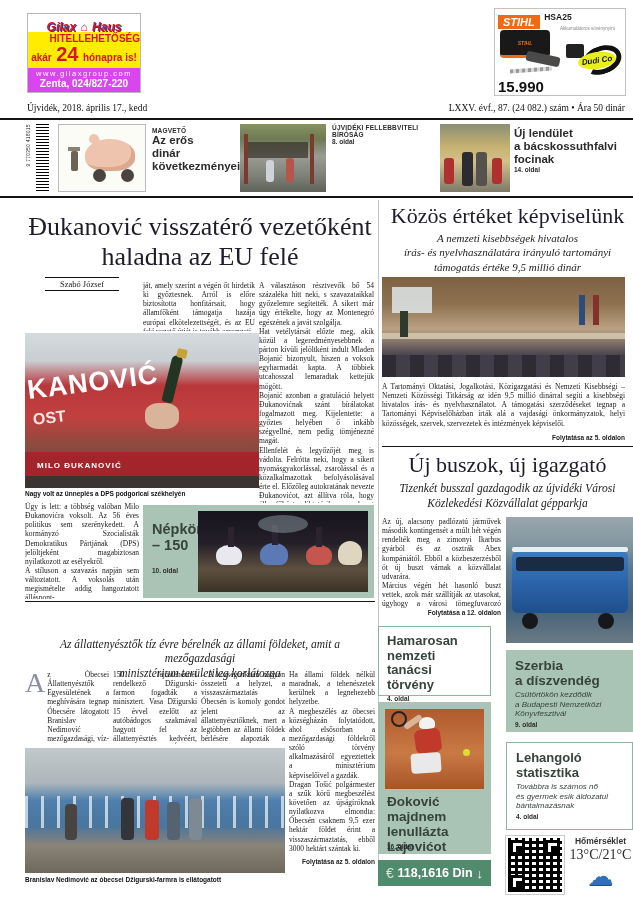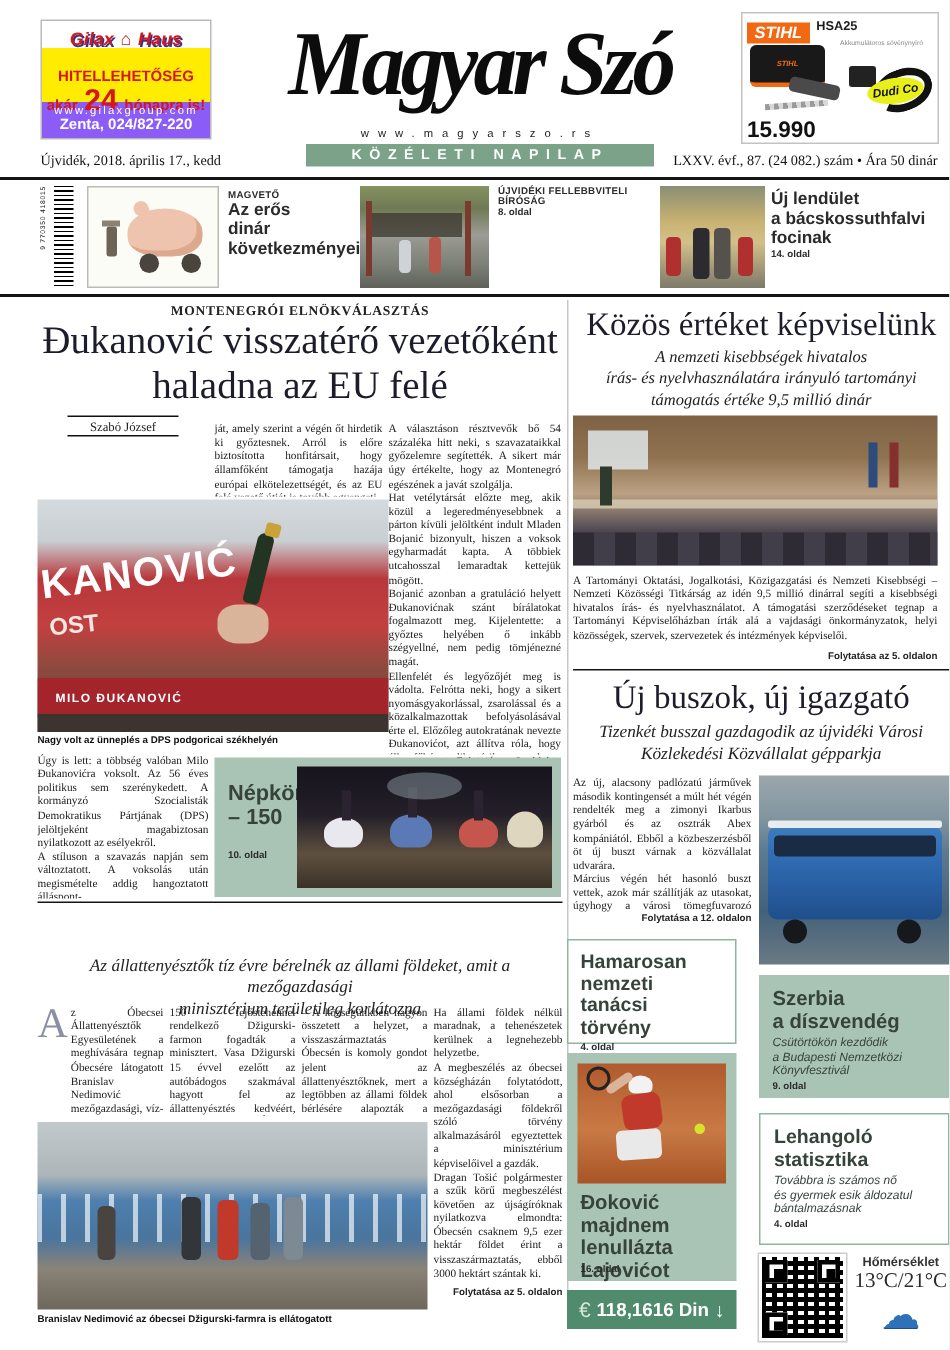--- a/index.html
+++ b/index.html
@@ -30,38 +30,33 @@
 
 <div class="page">
 
   <div class="abs" style="left:27px;top:13px;width:114px;height:80px;border:1px solid #b9b9b9;background:#fff;">
     <div style="height:18px;text-align:center;padding-top:3px;">
       <span style="font-size:12px;font-weight:bold;font-style:italic;color:#d6161c;text-shadow:1px 1px 0 #2a3990;">Gilax</span>
       <span style="font-size:12px;color:#d6161c;font-weight:bold;">⌂</span>
       <span style="font-size:12px;font-weight:bold;font-style:italic;color:#d6161c;text-shadow:1px 1px 0 #2a3990;">Haus</span>
     </div>
     <div style="height:36px;background:#ffec00;text-align:center;">
-      <div style="font-size:10px;font-weight:bold;color:#d6161c;padding-top:14px;">HITELLEHETŐSÉG</div>
+      <div style="font-size:10px;font-weight:bold;color:#d6161c;padding-top:1px;text-align:right;">HITELLEHETŐSÉG</div>
       <div style="line-height:20px;">
         <span style="font-size:10px;font-weight:bold;color:#d6161c;">akár</span>
         <span style="font-size:20px;font-weight:bold;color:#d6161c;">24</span>
         <span style="font-size:10px;font-weight:bold;color:#d6161c;">hónapra is!</span>
       </div>
     </div>
-    <div style="height:24px;background:#8b5cf6;text-align:center;color:#fff;">
+    <div style="height:24px;background:#d946ef;text-align:center;color:#fff;">
       <div style="font-size:7.5px;letter-spacing:1.5px;padding-top:1px;">www.gilaxgroup.com</div>
       <div style="font-size:10px;font-weight:bold;">Zenta, 024/827-220</div>
     </div>
   </div>
 
-  <div class="abs ctr" style="left:150px;top:0;width:340px;height:118px;">
-    <div class="serif" style="font-size:58px;font-weight:bold;font-style:italic;letter-spacing:-3px;color:#0c0c0c;line-height:86px;transform:scaleY(1.05);">Magyar Szó</div>
-    <div style="font-size:7.5px;letter-spacing:6px;color:#222;margin-top:-2px;">www.magyarszo.rs</div>
-    <div style="margin:3px auto 0;width:232px;height:15px;background:#7aa38a;color:#fff;font-size:9.5px;font-weight:bold;letter-spacing:5px;line-height:15px;">KÖZÉLETI NAPILAP</div>
-  </div>
 
   <div class="abs" style="left:494px;top:8px;width:132px;height:88px;border:1px solid #c2c2c2;background:#fff;padding:3px;">
     <div style="height:16px;">
       <span style="display:inline-block;background:#f16a13;color:#fff;font-weight:bold;font-style:italic;font-size:11px;padding:0 5px;line-height:14px;">STIHL</span>
       <span style="font-size:8.5px;font-weight:bold;vertical-align:top;">HSA25</span>
       <div style="font-size:4.5px;color:#888;margin-left:62px;margin-top:-4px;">Akkumulátoros sövénynyíró</div>
     </div>
     <div style="position:relative;height:48px;">
       <div style="position:absolute;left:2px;top:2px;width:50px;height:28px;background:#191919;border-radius:4px;border-bottom:3px solid #f16a13;">
         <div style="color:#f16a13;font-size:5px;font-weight:bold;font-style:italic;text-align:center;margin-top:10px;">STIHL</div>
@@ -124,21 +119,20 @@
   <div class="abs" style="left:514px;top:127px;width:112px;">
     <div class="teaser-title pre">Új lendület
 a bácskossuthfalvi
 focinak</div>
     <div class="pageref">14. oldal</div>
   </div>
 
   <div class="abs rule" style="left:0;top:196px;width:633px;height:1.5px;"></div>
   <div class="abs" style="left:378px;top:200px;width:1px;height:682px;background:#c7c7c7;"></div>
 
-  <div class="abs serif ctr" style="left:25px;top:202px;width:350px;font-size:9px;font-weight:600;letter-spacing:.5px;color:#222;">MONTENEGRÓI ELNÖKVÁLASZTÁS</div>
   <div class="abs serif ctr pre" style="left:25px;top:212px;width:350px;font-size:26px;line-height:1.15;color:#1c1c2a;">Đukanović visszatérő vezetőként
 haladna az EU felé</div>
 
   <div class="abs serif ctr" style="left:45px;top:277px;width:74px;font-size:8.5px;color:#222;border-top:1px solid #111;border-bottom:1px solid #111;padding:1px 0;">Szabó József</div>
 
 
   <div class="abs photo" style="left:25px;top:333px;width:234px;height:155px;background:linear-gradient(180deg,#d4dadd 0%,#c9ced2 18%,#b8373b 34%,#c2403f 54%,#8e4a3f 72%,#5c4038 100%);">
     <div style="position:absolute;left:2px;top:34px;font-size:27px;font-weight:bold;color:#fff;transform:rotate(-7deg);letter-spacing:1px;">KANOVIĆ</div>
     <div style="position:absolute;left:8px;top:76px;font-size:16px;font-weight:bold;color:#f3e6e2;transform:rotate(-6deg);">OST</div>
     <div style="position:absolute;left:142px;top:22px;width:11px;height:48px;background:#223522;border-radius:5px 5px 3px 3px;transform:rotate(14deg);"></div>

